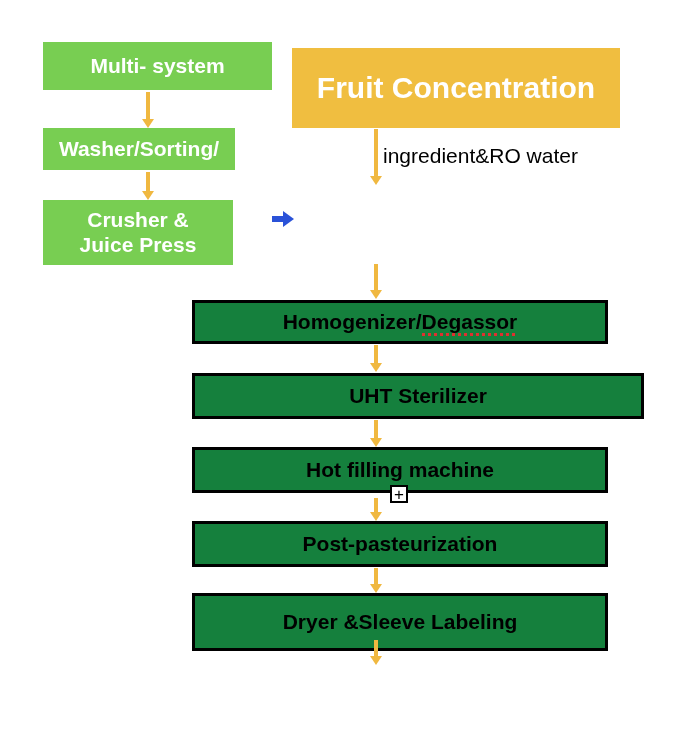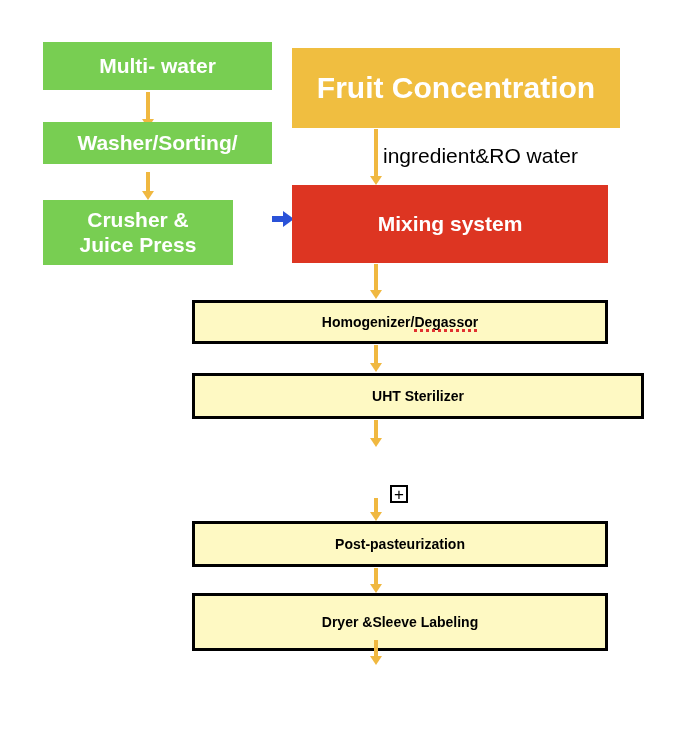--- a/index.html
+++ b/index.html
@@ -39,24 +39,24 @@
     font-size: 30px;
     font-weight: bold;
   }
   .node-red {
     background: #dd3522;
     color: #ffffff;
     font-size: 21px;
     font-weight: bold;
   }
   .node-plain {
-    background: #fef9c3;
+    background: #15803d;
     color: #000000;
     border: 3px solid #000000;
-    font-size: 14px;
+    font-size: 21px;
     font-weight: bold;
   }
   
   .arrow-v {
     position: absolute;
     width: 0;
     height: 0;
   }
   .arrow-v .shaft {
     position: absolute;
@@ -135,29 +135,29 @@
     color: #000000;
     z-index: 30;
   }
 </style>
 </head>
 <body>
 
 <div id="canvas">
 
   <div class="node node-green" style="left:43px; top:42px; width:229px; height:48px;">
-    <span>Multi- water</span>
+    <span>Multi- system</span>
   </div>
 
   <div class="arrow-v" style="left:148px; top:92px;">
     <div class="shaft" style="height:27px;"></div>
     <div class="head" style="top:27px;"></div>
   </div>
 
-  <div class="node node-green" style="left:43px; top:122px; width:229px; height:42px;">
+  <div class="node node-green" style="left:43px; top:128px; width:192px; height:42px;">
     <span>Washer/Sorting/</span>
   </div>
 
   <div class="arrow-v" style="left:148px; top:172px;">
     <div class="shaft" style="height:19px;"></div>
     <div class="head" style="top:19px;"></div>
   </div>
 
   <div class="node node-green" style="left:43px; top:200px; width:190px; height:65px; padding:0 22px;">
     <span>Crusher &amp; Juice Press</span>
@@ -172,23 +172,20 @@
     <span>Fruit Concentration</span>
   </div>
 
   <div class="arrow-v" style="left:376px; top:129px;">
     <div class="shaft" style="height:47px;"></div>
     <div class="head" style="top:47px;"></div>
   </div>
 
   <div class="edge-label" style="left:383px; top:144px;">ingredient&amp;RO water</div>
 
-  <div class="node node-red" style="left:292px; top:185px; width:316px; height:78px;">
-    <span>Mixing system</span>
-  </div>
 
   <div class="arrow-v" style="left:376px; top:264px;">
     <div class="shaft" style="height:26px;"></div>
     <div class="head" style="top:26px;"></div>
   </div>
 
   <div class="node node-plain" style="left:192px; top:300px; width:416px; height:44px;">
     <span><span>Homogenizer/</span><span class="spell-error">Degassor</span></span>
   </div>
 
@@ -199,20 +196,23 @@
 
   <div class="node node-plain" style="left:192px; top:373px; width:452px; height:46px;">
     <span>UHT Sterilizer</span>
   </div>
 
   <div class="arrow-v" style="left:376px; top:420px;">
     <div class="shaft" style="height:18px;"></div>
     <div class="head" style="top:18px;"></div>
   </div>
 
+  <div class="node node-plain" style="left:192px; top:447px; width:416px; height:46px;">
+    <span>Hot filling machine</span>
+  </div>
 
   <div class="plus-handle" style="left:390px; top:485px;">
     <span>+</span>
   </div>
 
   <div class="arrow-v" style="left:376px; top:498px;">
     <div class="shaft" style="height:14px;"></div>
     <div class="head" style="top:14px;"></div>
   </div>
 

